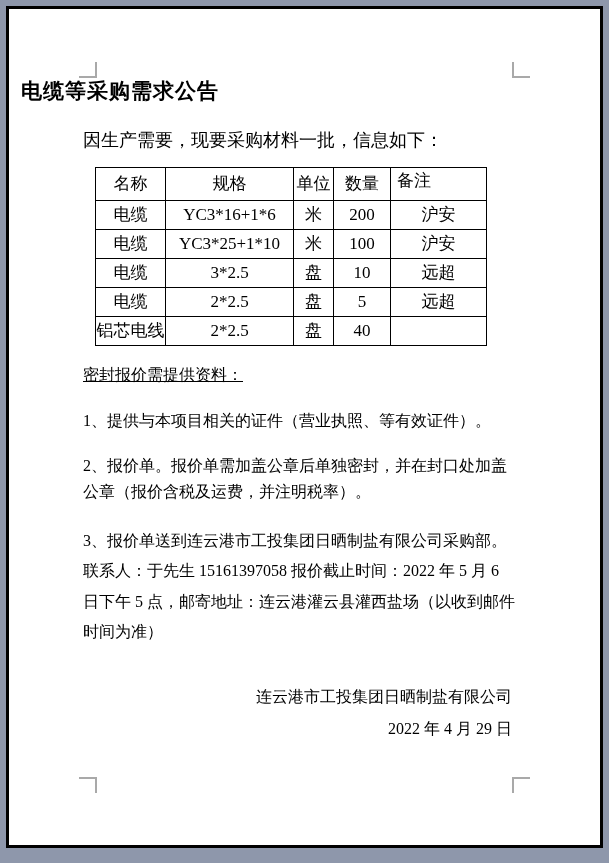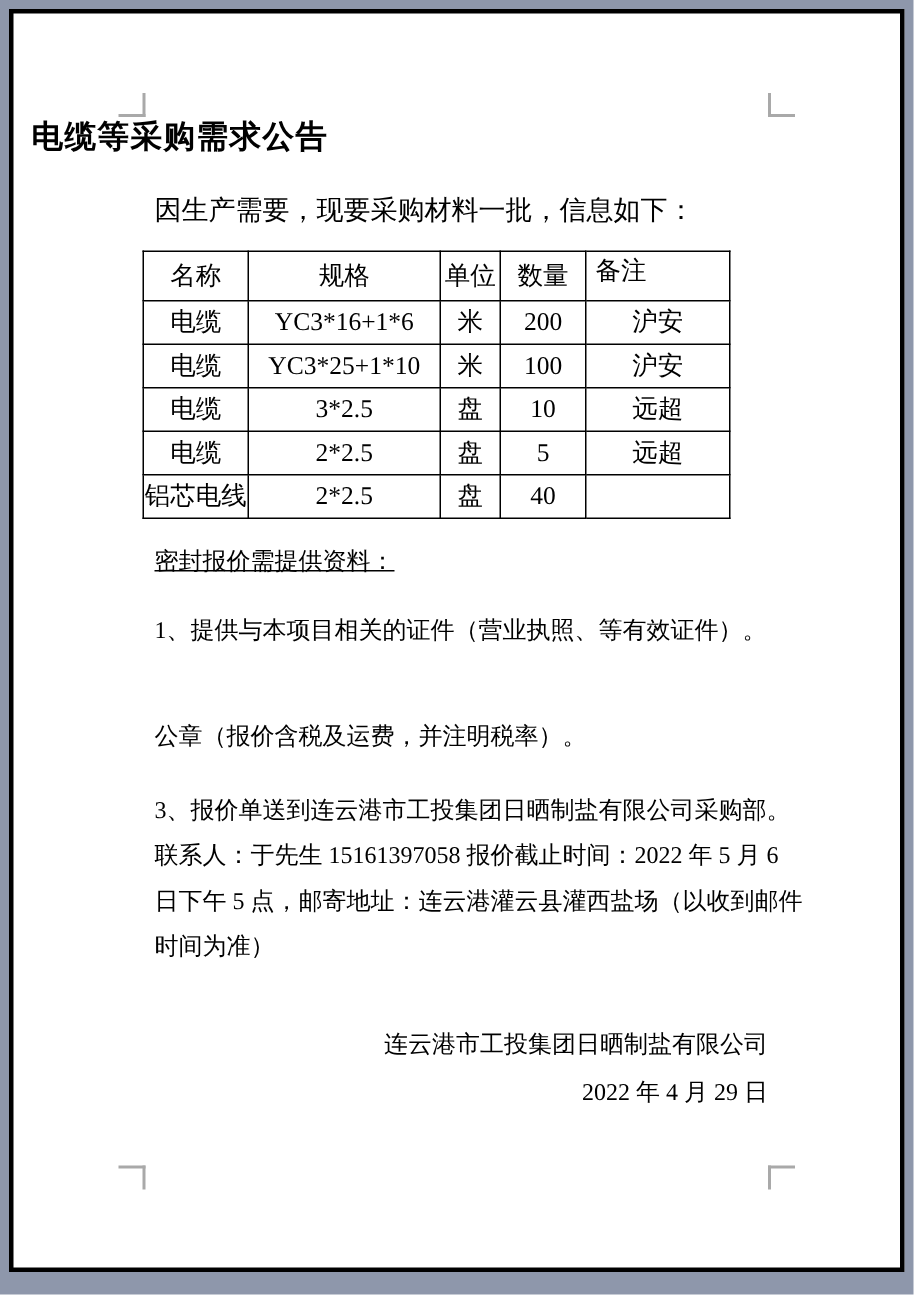--- a/index.html
+++ b/index.html
@@ -20,21 +20,21 @@
   .cm-bl{left:70px;top:768px;border-right:2px solid #a9a9a9;border-top:2px solid #a9a9a9;}
   .cm-br{left:503px;top:768px;border-left:2px solid #a9a9a9;border-top:2px solid #a9a9a9;}
 
   .doc-title{
     position:absolute;left:0;right:0;top:70px;
     font-size:21px;font-weight:bold;letter-spacing:1px;line-height:1.2;
     white-space:nowrap;
     margin-left:12px;
   }
   .line{
-    position:absolute;left:94px;font-size:16px;line-height:1.15;
+    position:absolute;left:74px;font-size:16px;line-height:1.15;
     white-space:nowrap;
   }
   .intro{top:121px;font-size:18px;}
   .sealed{top:357px;text-decoration:underline;}
   .it1{top:403px;}
   .it2a{top:448px;}
   .it2b{top:474px;}
   .it3a{top:523px;}
   .it3b{top:553px;}
   .it3c{top:584px;}
@@ -125,20 +125,21 @@
         <td>40</td>
         <td></td>
       </tr>
     </tbody>
   </table>
 
   <div class="line sealed">密封报价需提供资料：</div>
 
   <div class="line it1">1、提供与本项目相关的证件（营业执照、等有效证件）。</div>
 
+  <div class="line it2a">2、报价单。报价单需加盖公章后单独密封，并在封口处加盖</div>
   <div class="line it2b">公章（报价含税及运费，并注明税率）。</div>
 
   <div class="line it3a">3、报价单送到连云港市工投集团日晒制盐有限公司采购部。</div>
   <div class="line it3b">联系人：于先生 15161397058 报价截止时间：2022 年 5 月 6</div>
   <div class="line it3c">日下午 5 点，邮寄地址：连云港灌云县灌西盐场（以收到邮件</div>
   <div class="line it3d">时间为准）</div>
 
   <div class="sig sig-company">连云港市工投集团日晒制盐有限公司</div>
   <div class="sig sig-date">2022 年 4 月 29 日</div>
 

